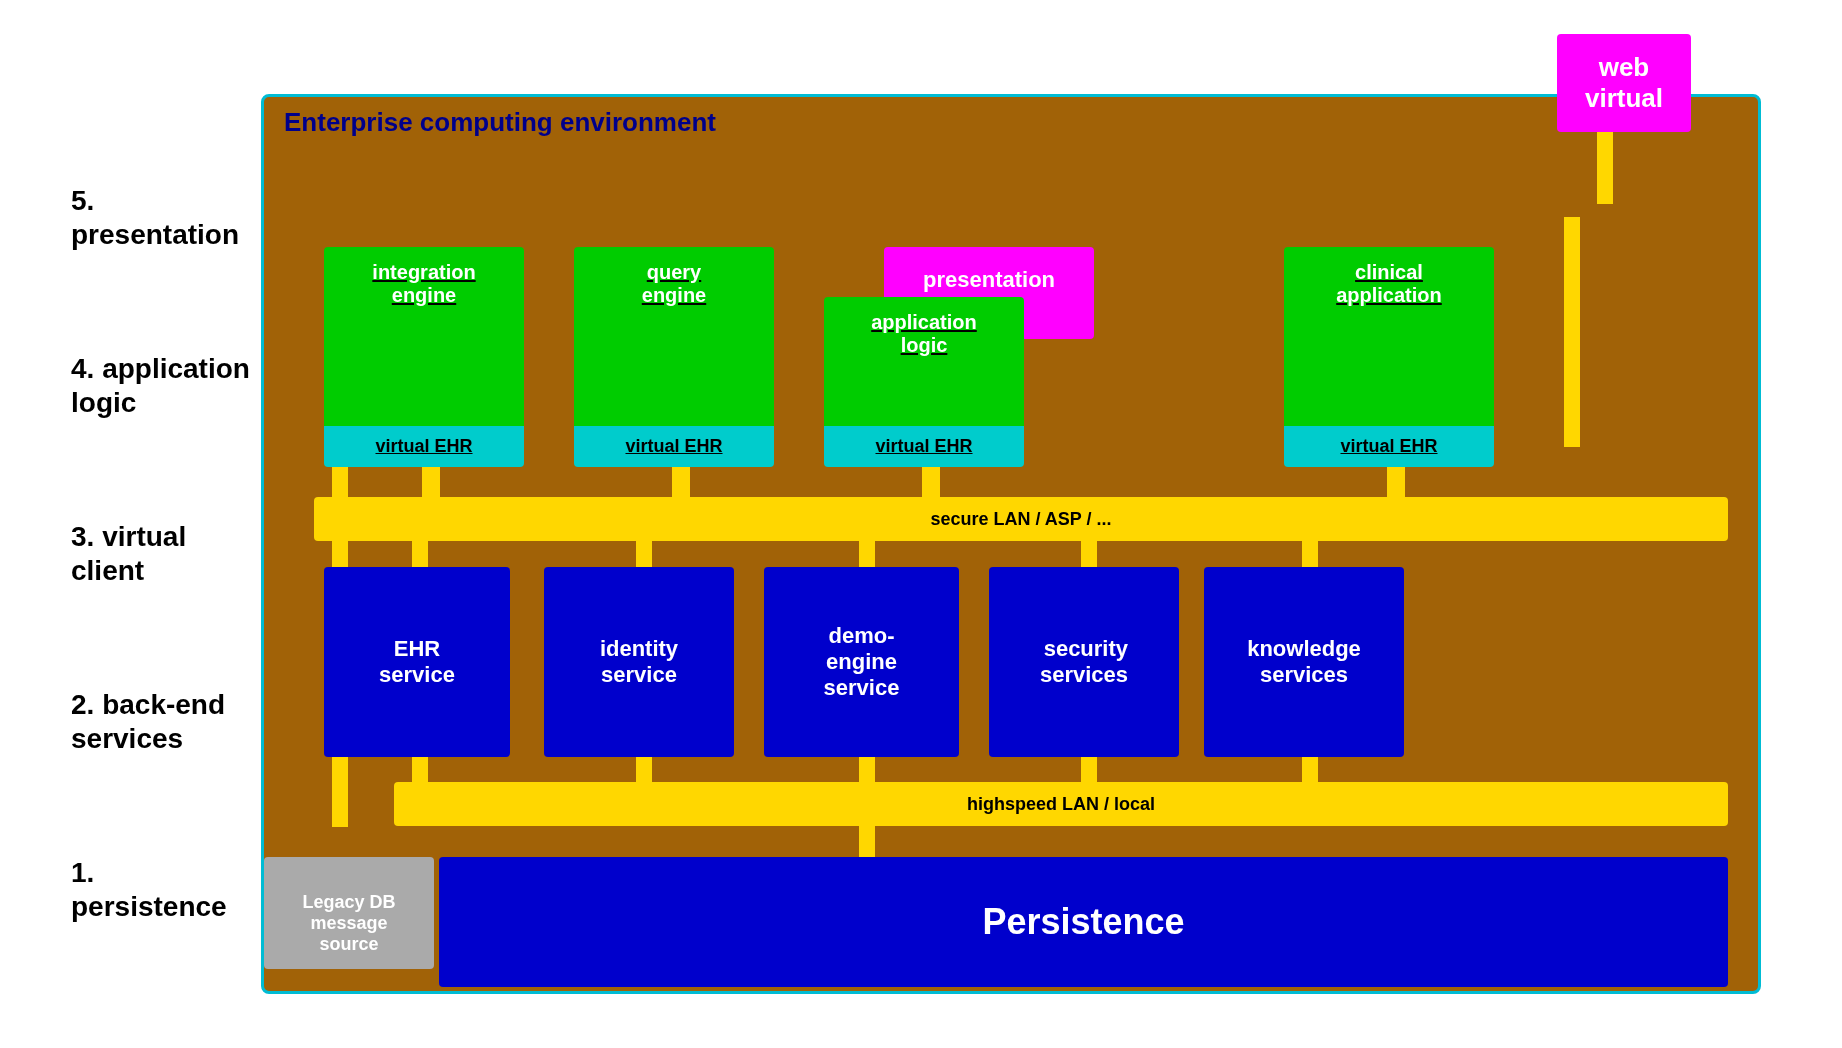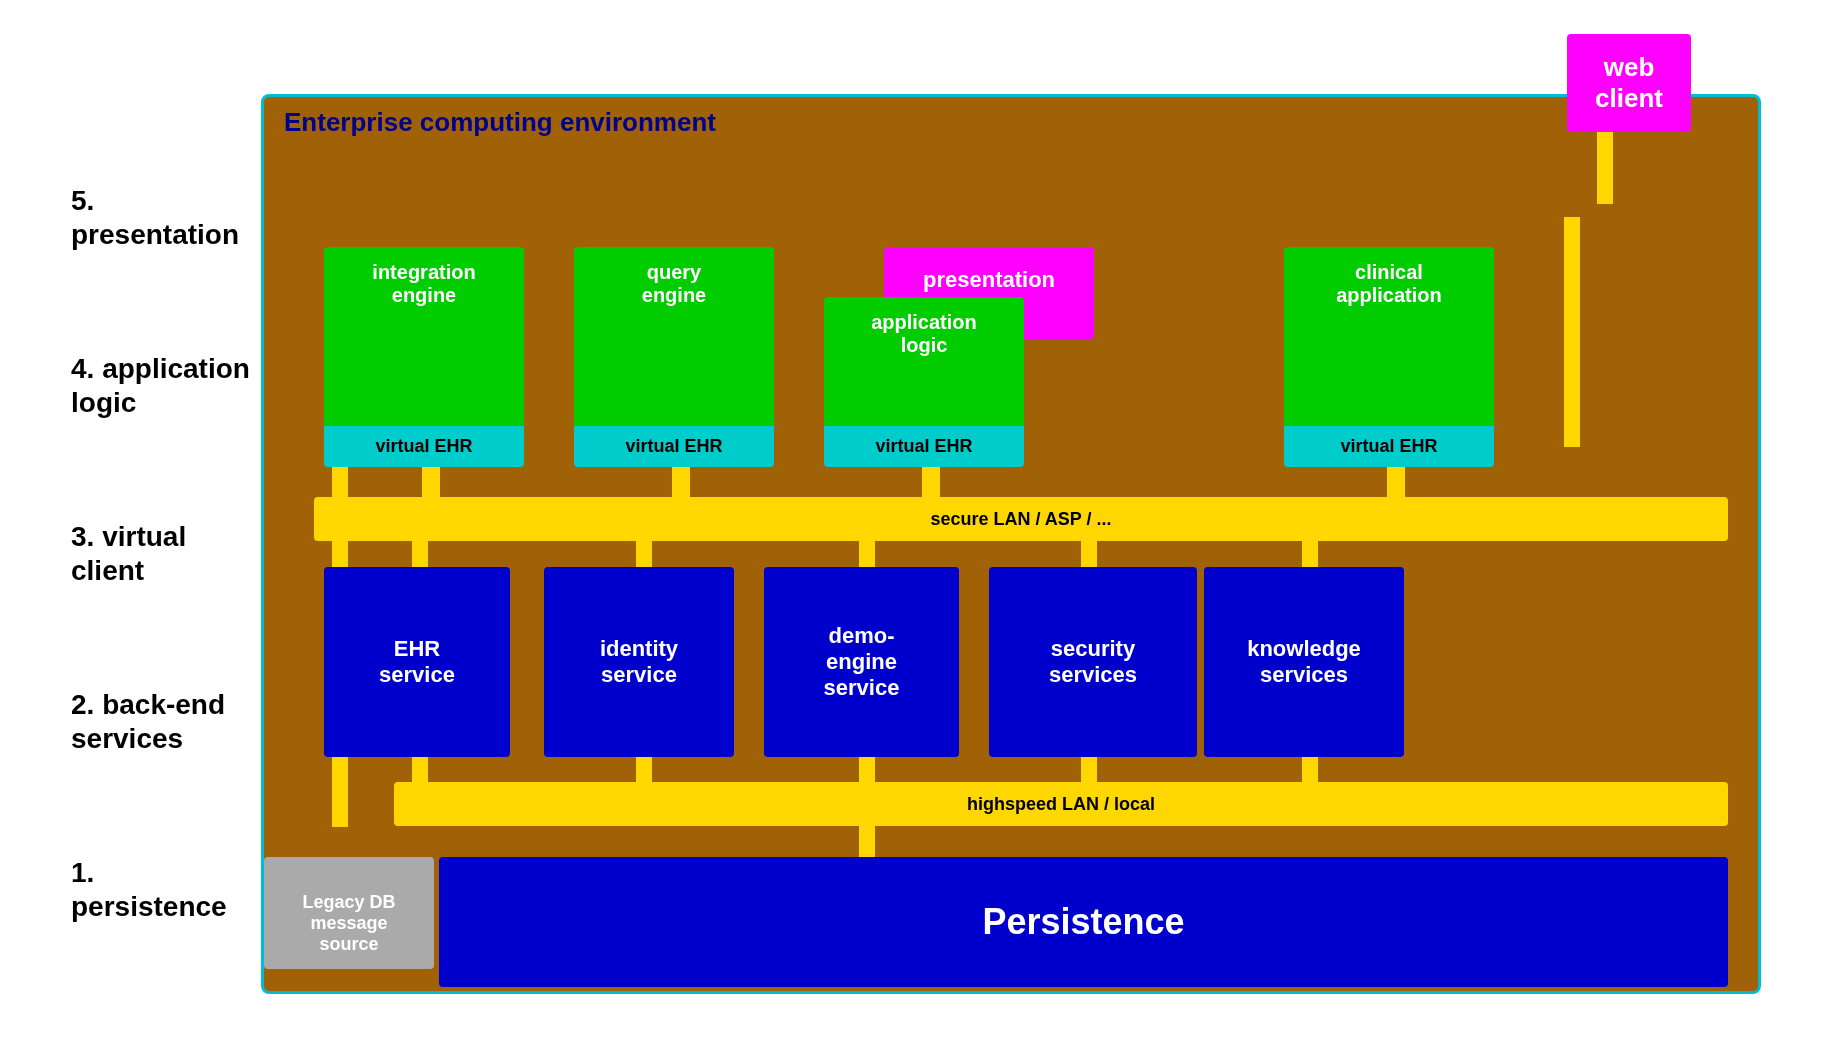--- a/index.html
+++ b/index.html
@@ -123,20 +123,21 @@
       border-radius: 4px;
       z-index: 10;
     }
 
     
     .app-block {
       position: absolute;
       display: flex;
       flex-direction: column;
       z-index: 10;
+      text-decoration: underline;
     }
 
     .app-block .green-part {
       background: #00cc00;
       color: #fff;
       font-size: 20px;
       font-weight: bold;
       padding: 14px 10px;
       text-align: center;
       border-radius: 4px 4px 0 0;
@@ -232,21 +233,21 @@
 logic</div>
       <div class="layer-label">3. virtual client</div>
       <div class="layer-label" style="white-space:pre-line;">2. back-end
 services</div>
       <div class="layer-label">1. persistence</div>
     </div>
 
     <div class="main-area">
 
       <div class="web-browser-box" style="white-space:pre-line;">web
-client</div>
+virtual</div>
 
       <div class="enterprise-box">
         <div class="enterprise-title">Enterprise computing environment</div>
 
 
         <div class="presentation-layer-box" style="white-space:pre-line;">presentation
 layer</div>
 
         <div class="app-block" style="top:150px; left:60px; width:200px; height:220px;">
           <div class="green-part" style="white-space:pre-line;">integration
@@ -290,21 +291,21 @@
           <span>identity
 service</span>
         </div>
 
         <div class="service-box" style="top:470px; left:500px; width:195px; height:190px; white-space:pre-line;">
           <span>demo-
 engine
 service</span>
         </div>
 
-        <div class="service-box" style="top:470px; left:725px; width:208px; height:190px; white-space:pre-line;">
+        <div class="service-box" style="top:470px; left:725px; width:190px; height:190px; white-space:pre-line;text-align:right;">
           <span>security
 services</span>
         </div>
 
         <div class="service-box" style="top:470px; left:940px; width:200px; height:190px; white-space:pre-line;">
           <span>knowledge
 services</span>
         </div>
 
         <div class="yellow-connector-v" style="top:444px; left:148px; width:16px; height:30px;"></div>

